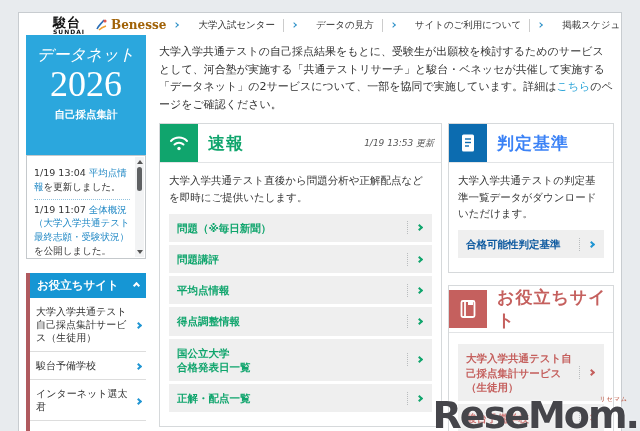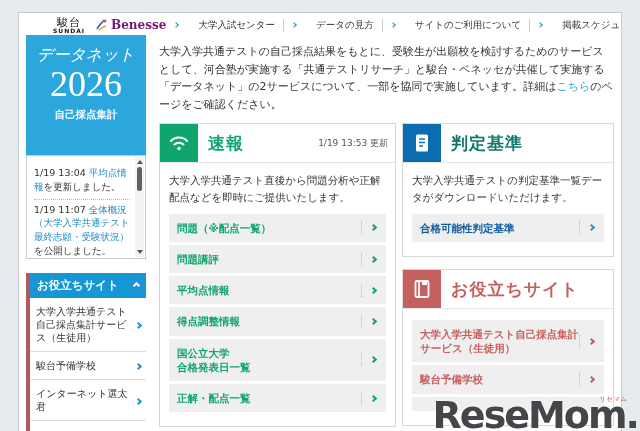--- a/index.html
+++ b/index.html
@@ -4,24 +4,24 @@
 <style>
   * { margin:0; padding:0; box-sizing:border-box; }
   html,body { width:640px; height:431px; overflow:hidden; }
   body { background:#e8ebee; font-family:"DejaVu Sans","Liberation Sans",sans-serif; color:#333; position:relative; }
 
   .card { position:absolute; left:18px; top:12px; width:604px; height:419px; background:#fff; border:1px solid #c8ccd0; border-bottom:none; overflow:hidden; }
 
   
   .topbar { height:22px; display:flex; align-items:center; padding:2px 6px 0 34px; }
   .logo-sundai { display:flex; flex-direction:column; line-height:1; margin-right:10px; }
-  .logo-sundai .kanji { font-size:11px; font-weight:normal; color:#111; letter-spacing:1px;text-align:center; }
+  .logo-sundai .kanji { font-size:13px; font-weight:bold; color:#111; letter-spacing:1px; }
   .logo-sundai .roman { font-size:6px; font-weight:bold; color:#111; letter-spacing:1px; }
   .logo-benesse { display:flex; align-items:center; gap:2px; }
-  .logo-benesse .word { font-family:"DejaVu Serif","Liberation Serif",serif; font-weight:bold; font-size:12px; color:#701a75;text-align:center; }
+  .logo-benesse .word { font-family:"DejaVu Serif","Liberation Serif",serif; font-weight:bold; font-size:12px; color:#a16207;text-align:center; }
   .topnav { margin-left:auto; display:flex; align-items:center; }
   .topnav a { display:flex; align-items:center; gap:20px; font-size:9.5px; color:#333; text-decoration:none; padding:0 8px; border-right:1px solid #ccc; white-space:nowrap; cursor:pointer; }
   .topnav a:last-child { border-right:none; }
   .chev { width:5px; height:5px; border-top:2px solid currentColor; border-right:2px solid currentColor; transform:rotate(45deg); display:inline-block; flex:none; }
   .chev.sm { width:4px; height:4px; border-width:1.5px; color:#2a8fc7; }
   .chev.up { transform:rotate(-45deg); }
 
   
   .content { display:flex; padding:0 7px; }
   .sidebar { width:120px; flex:none; }
@@ -46,33 +46,33 @@
   .side-block { margin-top:14px; border-left:4px solid #b05a5f; }
   .side-head { background:#1696d4; color:#fff; font-size:11.5px; font-weight:bold; display:flex; align-items:center; padding:5px 7px; cursor:pointer; }
   .side-head .chev { margin-left:auto; width:5px; height:5px; }
   .side-item { display:flex; align-items:center; border-bottom:1px solid #ddd; padding:7px 5px 7px 6px; font-size:10px; color:#333; line-height:1.3; cursor:pointer; background:#fff; }
   .side-item .chev-cell { margin-left:auto; color:#2196d3; padding-left:4px; }
 
   
   .intro { font-size:11px; line-height:1.6; margin:8px 0 10px; color:#333; }
   .intro a { color:#2aa4d8; text-decoration:none; cursor:pointer; }
   .cols { display:flex; gap:6px; align-items:flex-start; }
-  .col-l { width:237px; flex:none; }
+  .col-l { width:283px; flex:none; }
   .col-r { flex:1; }
 
   .sec { background:#fff; border:1px solid #d6d9db; }
   .sec + .sec { margin-top:8px; }
   .sec-head { display:flex; align-items:center; border-bottom:1px solid #e2e4e6; }
   .sec-icon { width:38px; height:38px; flex:none; display:flex; align-items:center; justify-content:center; }
   .sec-icon.green { background:#10a56d; }
   .sec-icon.blue { background:#0c6cb0; } .sec-icon.red { background:#c5605e; }
   .sec-title { font-size:17px; font-weight:bold; margin-left:10px; letter-spacing:1px; }
   .sec-title.green { color:#10a56d; }
-  .sec-title.blue { color:#0f766e; } .sec-title.red { color:#c5605e; }
-  .sec-date { margin-left:auto; font-size:9px; color:#555; padding-right:7px; white-space:nowrap; }
+  .sec-title.blue { color:#3b82f6; } .sec-title.red { color:#c5605e; }
+  .sec-date { margin-left:auto; font-size:9px; color:#555; padding-right:7px; white-space:nowrap;font-style:italic; }
   .sec-body { padding:9px 9px 11px; }
   .desc { font-size:10.5px; line-height:1.55; color:#333; }
   .rows { margin-top:9px; }
   .row { display:flex; align-items:center; background:#efefef; padding:7px 8px; margin-bottom:3px; font-size:10.5px; font-weight:bold; cursor:pointer; }
   .row .lbl { white-space:pre-line; line-height:1.35; }
   .row.green { color:#10a56d; } .row.blue { color:#0e5aa0; } .row.red { color:#c5605e; }
   .row .chev-cell { margin-left:auto; border-left:1px dotted #b9bcbe; padding:4px 2px 4px 9px; display:flex; align-items:center; }
   .row.blue .chev-cell, .row.red .chev-cell { color:#2196d3; }
   .row.red .chev-cell { color:#c5605e; }
 
@@ -180,21 +180,21 @@
                   <circle cx="11" cy="15.5" r="1.7" fill="#fff"></circle>
                 </svg>
               </div>
               <h2 class="sec-title green">速報</h2>
               <span class="sec-date">1/19 13:53 更新</span>
             </div>
             <div class="sec-body">
               <p class="desc">大学入学共通テスト直後から問題分析や正解配点などを即時にご提供いたします。</p>
               <div class="rows">
                 <div class="row green">
-                    <span class="lbl">問題（※配点一覧）</span>
+                    <span class="lbl">問題（※毎日新聞）</span>
                     <span class="chev-cell">
                       <i class="chev"></i>
                     </span>
                   </div>
                 <div class="row green">
                     <span class="lbl">問題講評</span>
                     <span class="chev-cell">
                       <i class="chev"></i>
                     </span>
                   </div>

